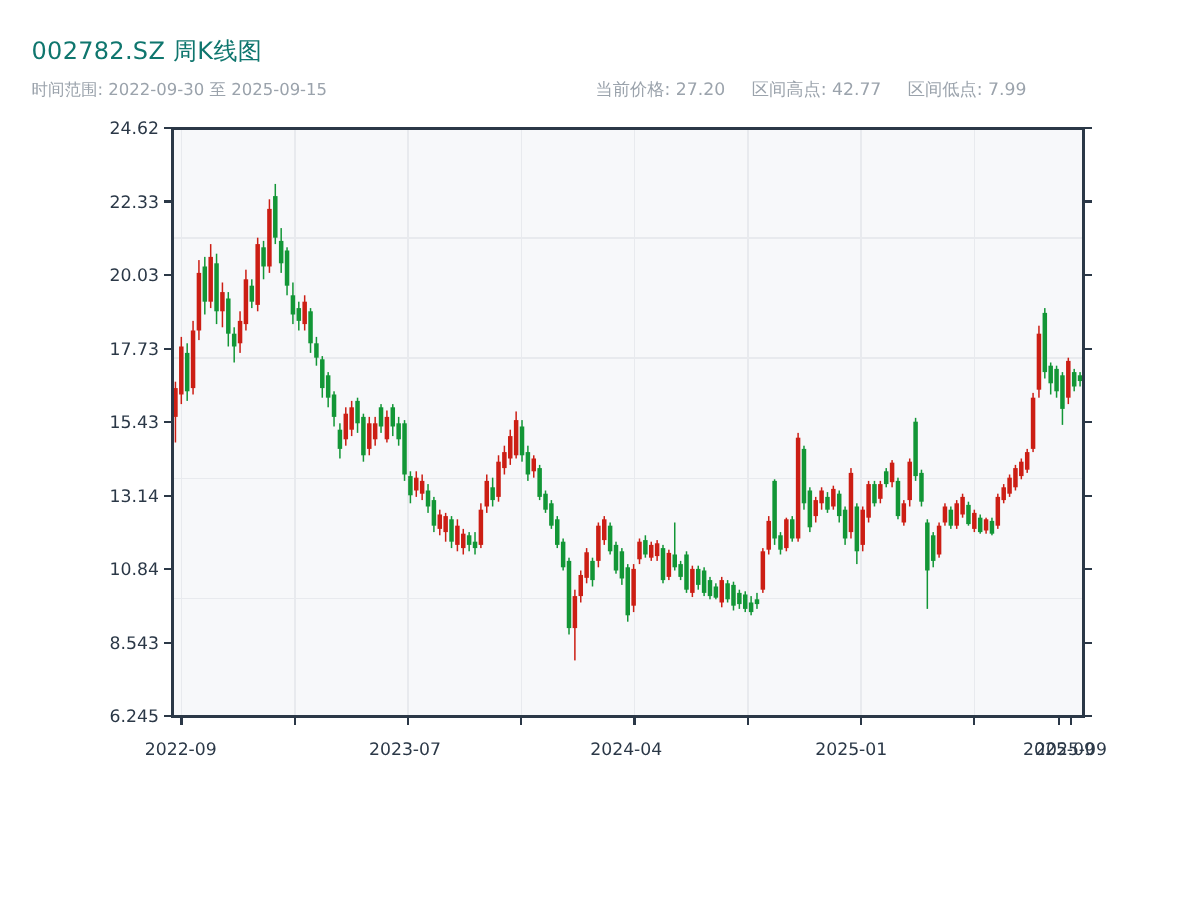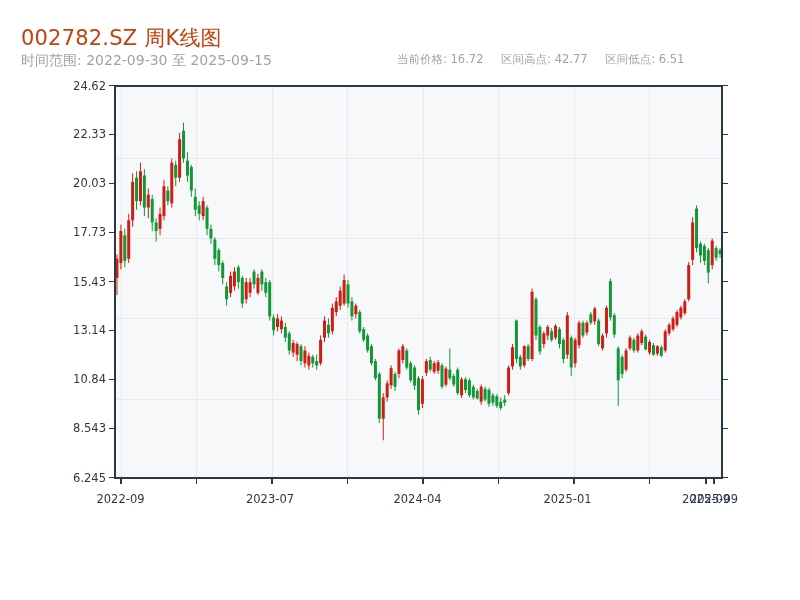--- a/index.html
+++ b/index.html
@@ -1,41 +1,41 @@
 <!DOCTYPE html>
 <html><head>
 <meta charset="utf-8">
 <style>
   html,body{margin:0;padding:0;}
   body{
     width:800px;height:600px;background:#ffffff;position:relative;overflow:hidden;
     font-family:"DejaVu Sans",sans-serif;
   }
   .chart-title{
-    position:absolute;left:21px;top:24px;font-size:21px;color:#c2410c;letter-spacing:.2px;
+    position:absolute;left:21px;top:24px;font-size:16px;color:#0f766e;letter-spacing:.2px;
   }
   .chart-subtitle{
-    position:absolute;left:21px;top:52px;font-size:14px;color:#9ba3ac;
+    position:absolute;left:21px;top:52px;font-size:11px;color:#9ba3ac;
   }
   .chart-stats{
     position:absolute;left:397px;top:52px;font-size:11.5px;color:#9ba3ac;white-space:nowrap;
   }
   .chart-stats span{margin-right:14px;}
   svg{position:absolute;left:0;top:0;}
   text{font-family:"DejaVu Sans",sans-serif;}
 </style>
 </head>
 <body>
 
 <div class="chart-title">002782.SZ 周K线图</div>
 <div class="chart-subtitle">时间范围: 2022-09-30 至 2025-09-15</div>
 <div class="chart-stats">
-  <span>当前价格: 16.72</span>
+  <span>当前价格: 27.20</span>
   <span>区间高点: 42.77</span>
-  <span>区间低点: 6.51</span>
+  <span>区间低点: 7.99</span>
 </div>
 
 <svg id="plot" width="800" height="600" viewBox="0 0 800 600">
     <rect x="115" y="85.5" width="607" height="392" fill="#f7f8fa"></rect>
     <line x1="115" x2="722" y1="158.5" y2="158.5" stroke="#e8eaee" stroke-width="1" shape-rendering="crispEdges"></line>
     <line x1="115" x2="722" y1="238.7" y2="238.7" stroke="#e8eaee" stroke-width="1" shape-rendering="crispEdges"></line>
     <line x1="115" x2="722" y1="318.9" y2="318.9" stroke="#e8eaee" stroke-width="1" shape-rendering="crispEdges"></line>
     <line x1="115" x2="722" y1="399.1" y2="399.1" stroke="#e8eaee" stroke-width="1" shape-rendering="crispEdges"></line>
     <line x1="121" x2="121" y1="85.5" y2="477.5" stroke="#e8eaee" stroke-width="1" shape-rendering="crispEdges"></line>
     <line x1="196.5" x2="196.5" y1="85.5" y2="477.5" stroke="#e8eaee" stroke-width="1" shape-rendering="crispEdges"></line>

